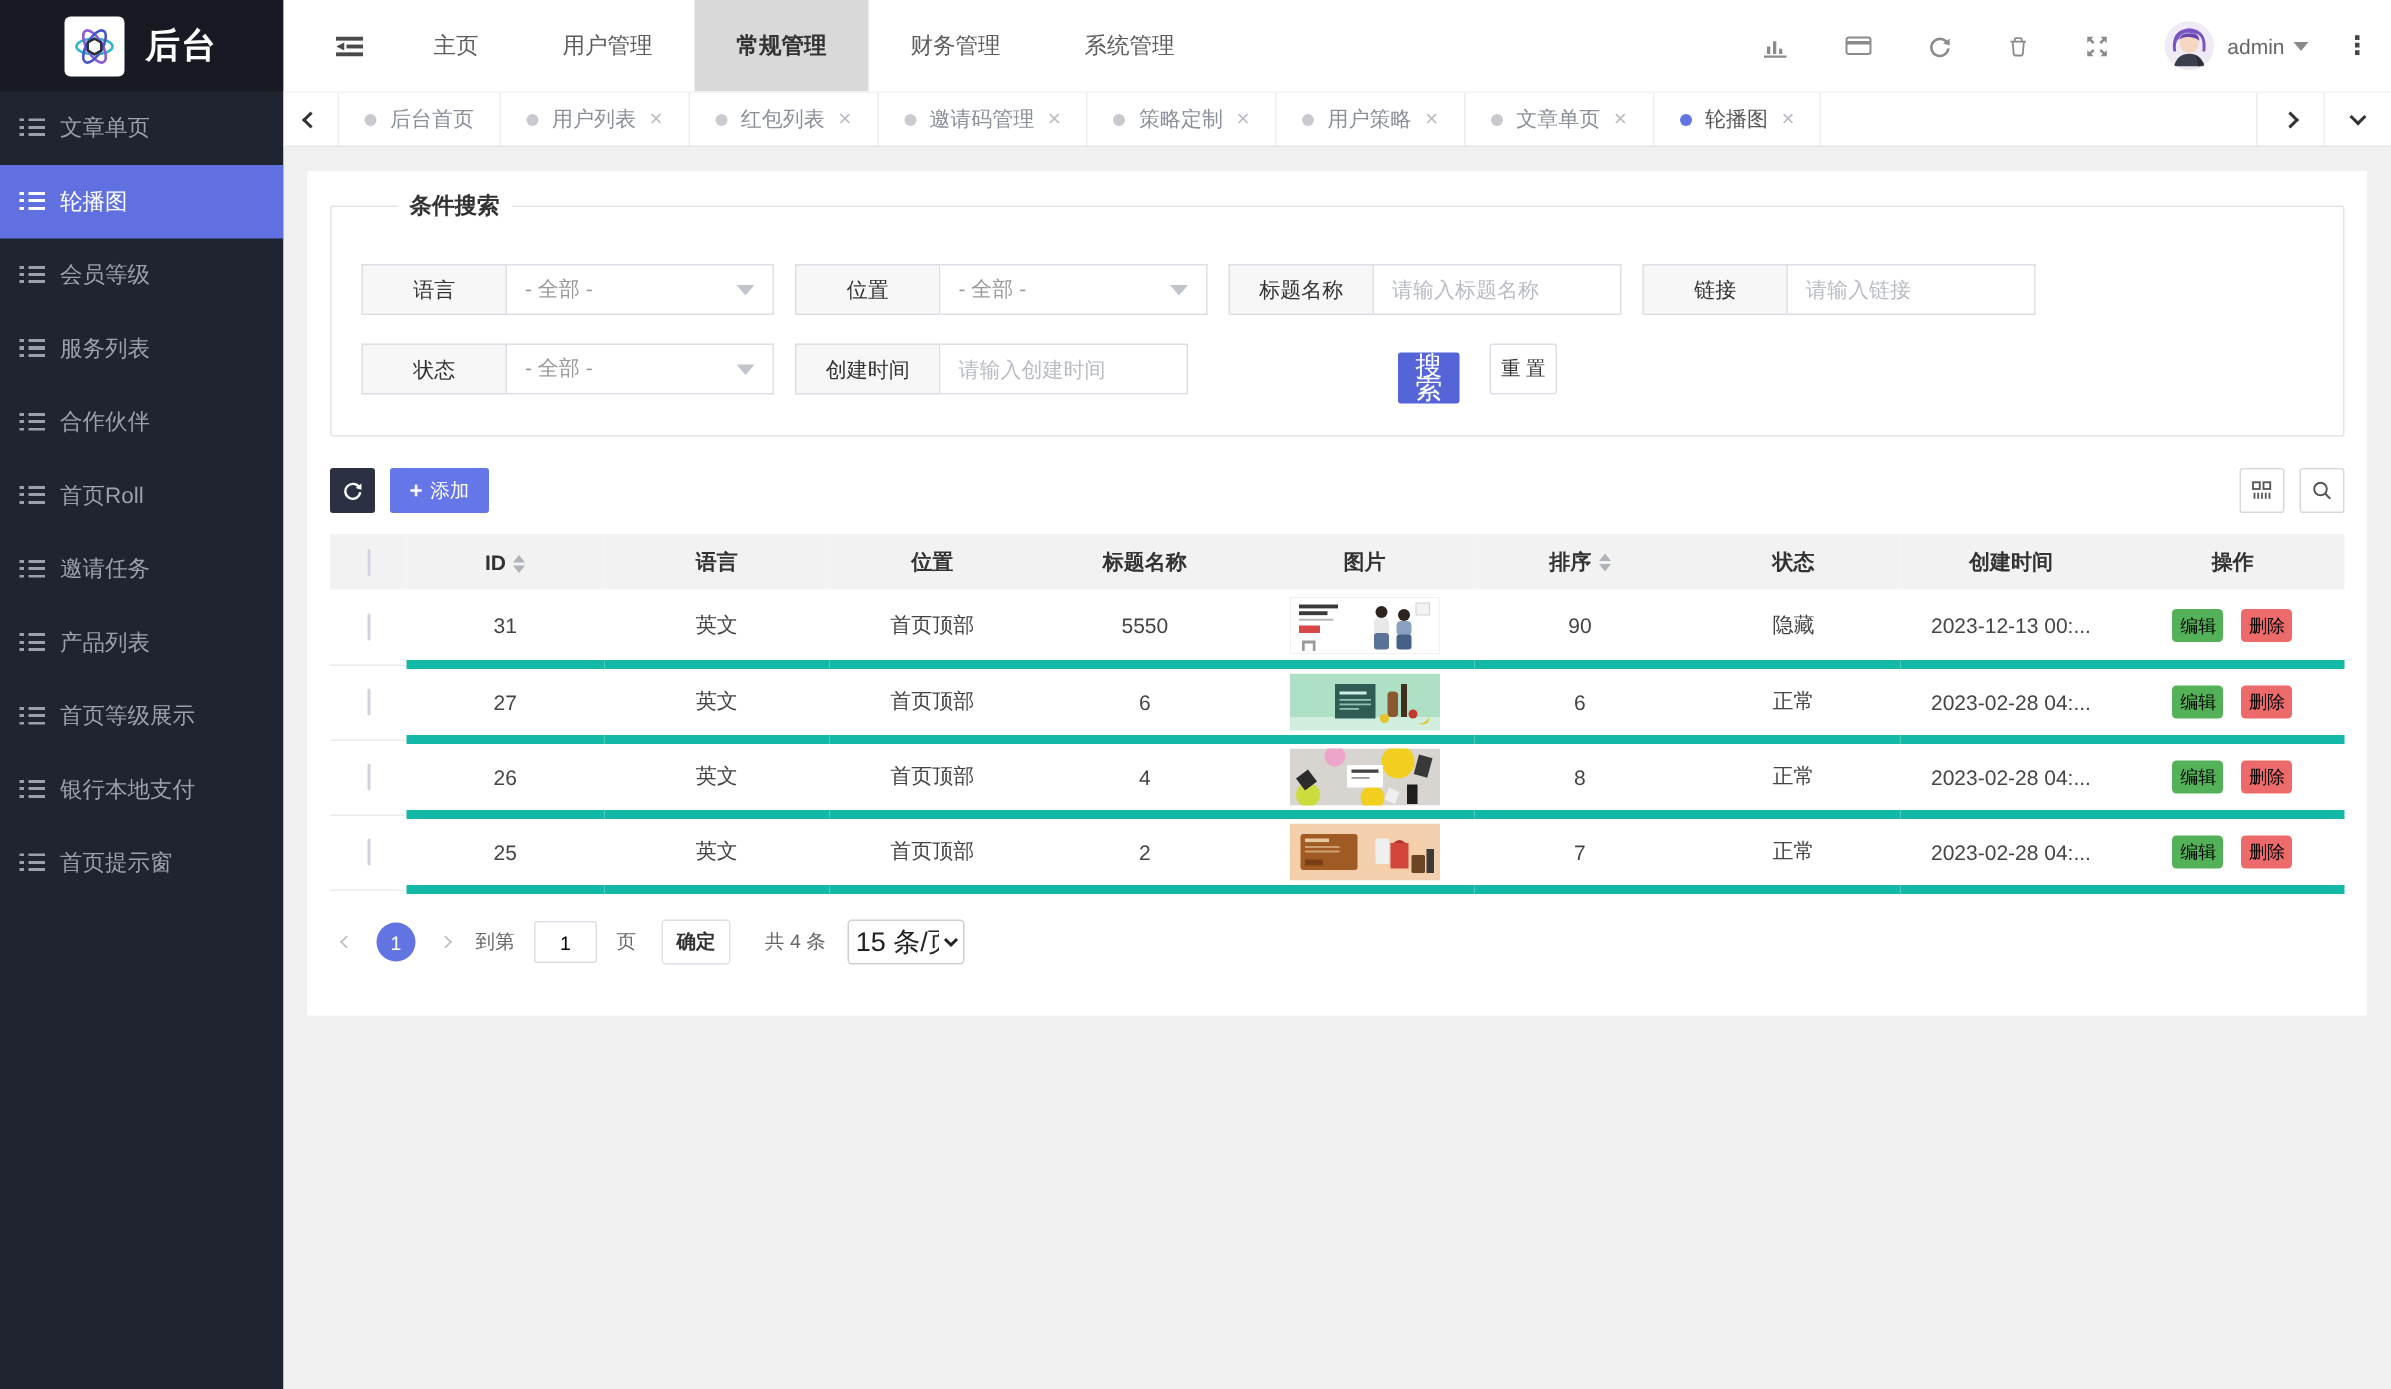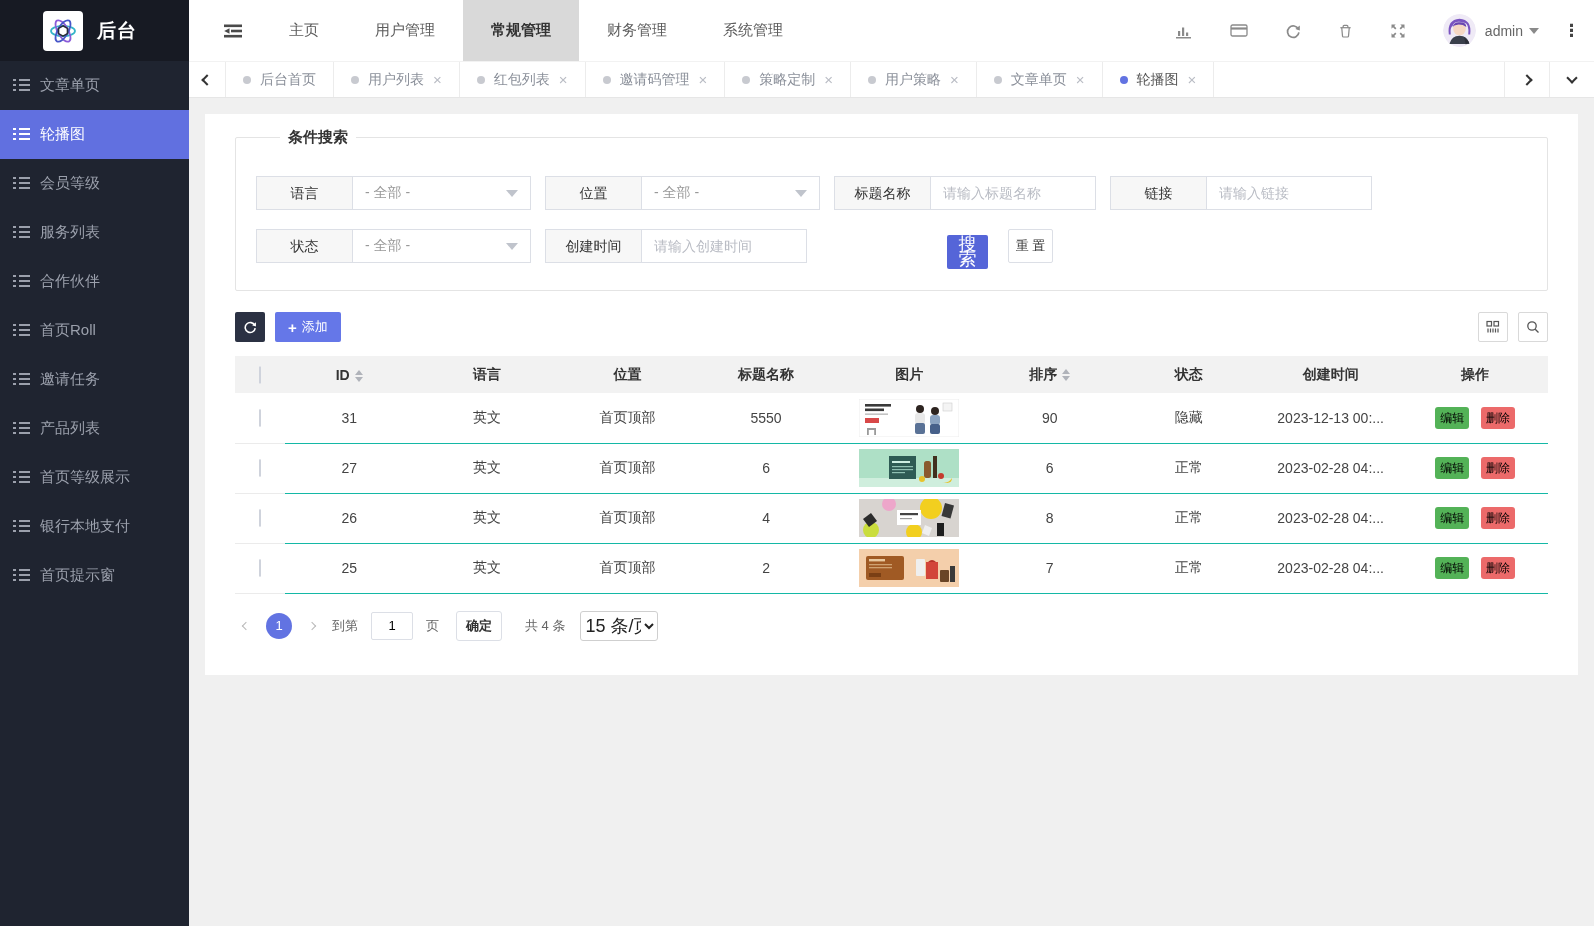--- a/index.html
+++ b/index.html
@@ -4,21 +4,21 @@
 <style>
   * { margin:0; padding:0; box-sizing:border-box; }
   html,body { width:1594px; height:926px; overflow:hidden;
     font-family:"Liberation Sans","DejaVu Sans",sans-serif; font-size:14px; color:#333; background:#f0f0f0; }
   .root { display:flex; width:100%; height:100%; }
 
   
   .sidebar { width:189px; height:100%; background:#1f2430; flex-shrink:0; }
   .logo-row { height:61px; background:#171a23; display:flex; align-items:center; padding-left:43px; gap:14px; }
   .logo-box { width:40px; height:40px; background:#fff; border-radius:4px; display:flex; align-items:center; justify-content:center; }
-  .logo-title { color:#fff; font-size:19px; font-weight:bold; letter-spacing:1px; }
+  .logo-title { color:#fff; font-size:23px; font-weight:bold; letter-spacing:1px; }
   .side-item { height:49px; display:flex; align-items:center; padding-left:13px; gap:10px;
     color:#9ba0ac; font-size:15px; cursor:pointer; }
   .side-item.active { background:#6170e0; color:#fff; }
   .list-icon { width:17px; height:13px; position:relative; flex-shrink:0; }
   .list-icon::before { content:""; position:absolute; left:0; top:0; width:3px; height:12px;
     background:repeating-linear-gradient(to bottom, currentColor 0 2px, transparent 2px 5px); }
   .list-icon::after { content:""; position:absolute; left:6px; top:0; right:0; height:12px;
     background:repeating-linear-gradient(to bottom, currentColor 0 2px, transparent 2px 5px); }
 
   
@@ -49,21 +49,21 @@
   .tab-right { margin-left:auto; display:flex; }
   .tab-right .tab-nav-btn { border-left:1px solid #ececec; width:45px; }
   .chev { display:inline-block; width:8px; height:8px; border-left:2px solid currentColor; border-bottom:2px solid currentColor; }
   .chev.left { transform:rotate(45deg); }
   .chev.right { transform:rotate(-135deg); }
   .chev.down { transform:rotate(-45deg); margin-top:-4px; }
   .chev.sm { width:6px; height:6px; border-width:1.5px; color:#b8b8b8; }
 
   
   .content { flex:1; background:#f0f0f0; padding:16px; overflow:hidden; }
-  .card { background:#fff; padding:14px 30px 34px; }
+  .card { background:#fff; padding:14px 15px 34px; }
 
   fieldset.search-panel { border:1px solid #e4e4e4; border-radius:2px; padding:16px 20px 21px; }
   fieldset.search-panel legend { margin-left:24px; padding:0 8px; font-size:15px; font-weight:bold; color:#333; }
   .search-row { display:flex; align-items:center; margin-top:13px; }
   .fgroup { display:flex; margin-right:14px; }
   .flabel { min-width:97px; height:34px; line-height:32px; text-align:center; padding:0 10px;
     background:#f7f7f7; border:1px solid #dcdfe6; color:#333; font-size:14px; }
   .fselect { width:178px; height:34px; border:1px solid #dcdfe6; border-left:none; background:#fff;
     display:flex; align-items:center; justify-content:space-between; padding:0 12px; cursor:pointer; }
   .fselect .sel-text { color:#999; font-size:14px; }
@@ -85,21 +85,21 @@
   .toolbar-right { margin-left:auto; display:flex; gap:10px; }
   .tool-btn { width:30px; height:30px; background:#fff; border:1px solid #d9d9d9; border-radius:2px; color:#555;
     display:flex; align-items:center; justify-content:center; cursor:pointer; }
 
   
   table.grid { width:100%; margin-top:14px; border-collapse:collapse; table-layout:fixed; }
   .grid col.c-cb{width:3.8%} .grid col.c-id{width:9.8%} .grid col.c-lang{width:11.2%} .grid col.c-pos{width:10.2%}
   .grid col.c-title{width:10.9%} .grid col.c-img{width:10.9%} .grid col.c-sort{width:10.5%} .grid col.c-status{width:10.7%}
   .grid col.c-created{width:10.9%} .grid col.c-ops{width:11.1%}
   .grid th { background:#f2f2f2; height:37px; font-size:14px; color:#333; font-weight:bold; text-align:center; white-space:nowrap; }
-  .grid td { height:50px; border-bottom:1px solid #14b8a6; text-align:center; font-size:14px; color:#444;
+  .grid td { height:50px; border-bottom:6px solid #14b8a6; text-align:center; font-size:14px; color:#444;
     white-space:nowrap; overflow:hidden; text-overflow:ellipsis; }
   .grid tr td:first-child { border-bottom:1px solid #ebebeb; }
   .cbx { width:16px; height:16px; border:1px solid #cfd3dc; border-radius:3px; background:#fff; margin:0 auto; cursor:pointer; }
   .sort-icon { display:inline-flex; flex-direction:column; gap:2px; margin-left:5px; vertical-align:middle; }
   .sort-icon i { width:0; height:0; border-left:4px solid transparent; border-right:4px solid transparent; }
   .sort-icon .up { border-bottom:5px solid #b0b3ba; }
   .sort-icon .dn { border-top:5px solid #b0b3ba; }
   .thumb { width:100px; height:38px; display:inline-block; vertical-align:middle; }
   .op-btn { display:inline-block; min-width:34px; height:22px; line-height:22px; padding:0 5px; border:none; border-radius:3px;
     color:#000000; font-size:12px; cursor:pointer; font-family:inherit; }

